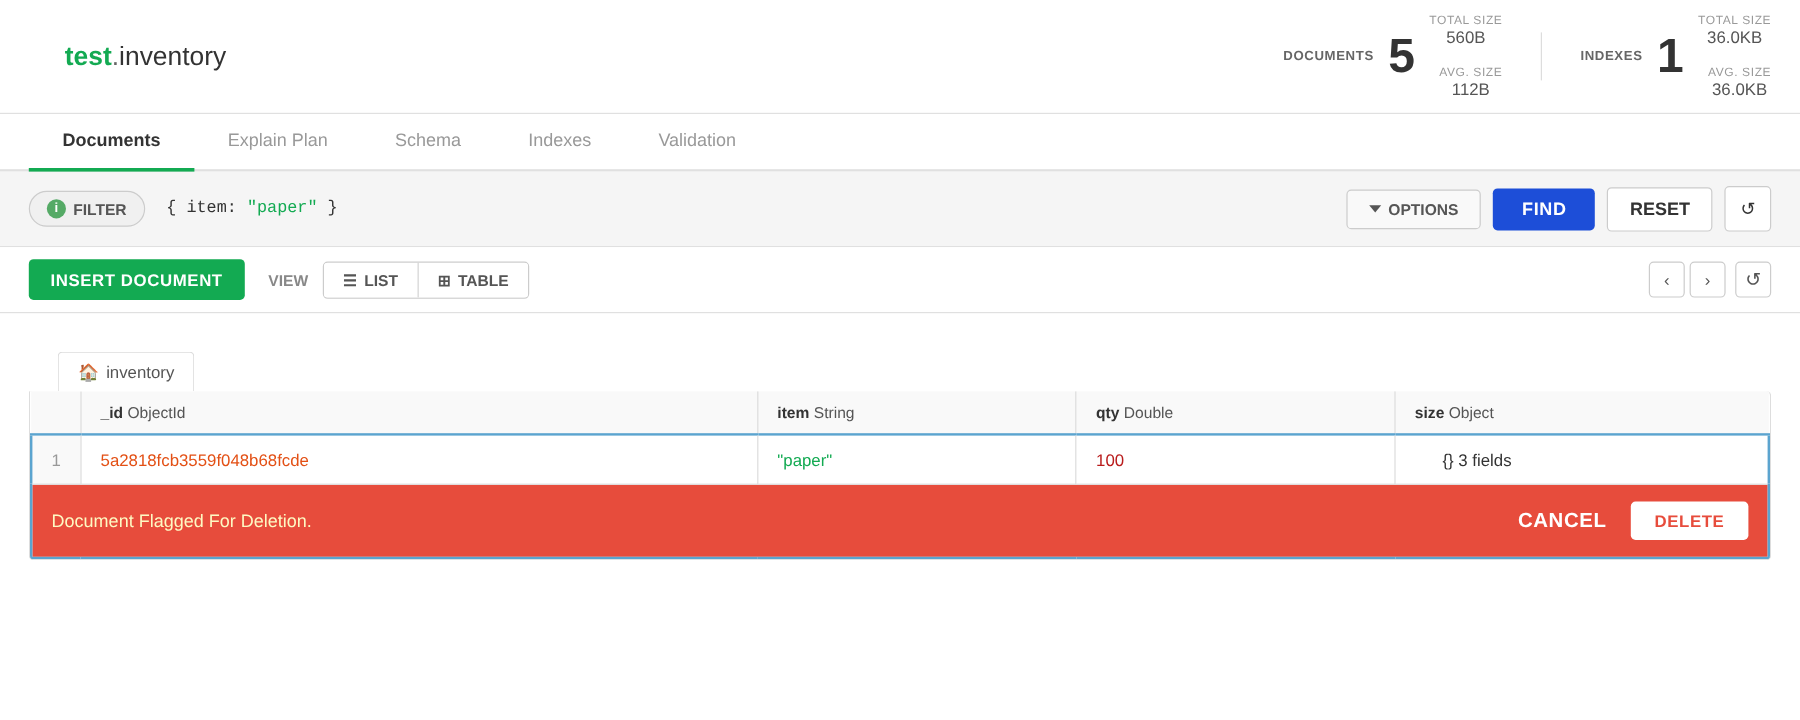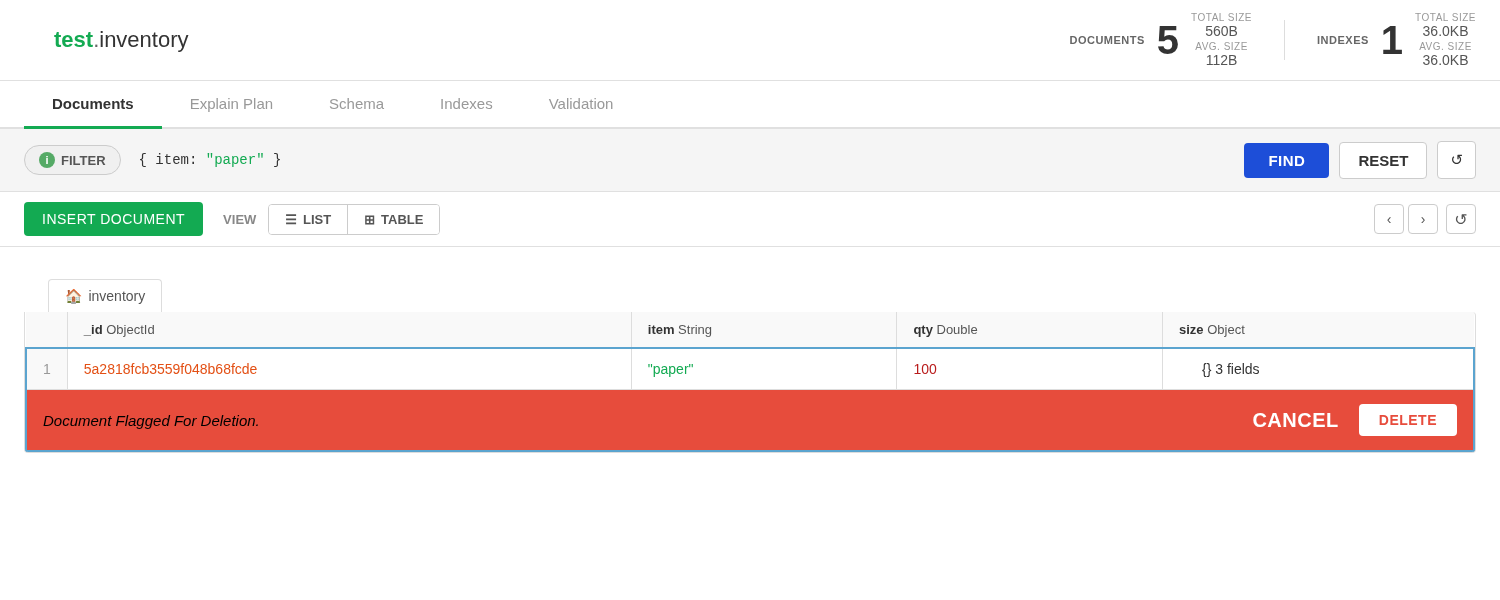--- a/index.html
+++ b/index.html
@@ -57,21 +57,22 @@
     }
     .stat-number {
       font-size: 40px;
       font-weight: 700;
       color: #333;
       line-height: 1;
     }
     .stat-sub {
       display: flex;
       flex-direction: column;
-      gap: 2px;
+      gap: 16px;
+      align-items: flex-end;
     }
     .stat-sub-item {
       display: flex;
       flex-direction: column;
       align-items: center;
     }
     .stat-sub-label {
       font-size: 10px;
       color: #999;
       text-transform: uppercase;
@@ -211,21 +212,21 @@
       border-bottom: 1px solid #e0e0e0;
       background: #fff;
     }
     .insert-btn {
       padding: 9px 18px;
       background: #13aa52;
       color: white;
       border: none;
       border-radius: 4px;
       font-size: 14px;
-      font-weight: 400;
+      font-weight: 700;
       cursor: pointer;
       letter-spacing: 0.5px;
     }
     .view-label {
       font-size: 13px;
       font-weight: 600;
       color: #888;
       margin-left: 8px;
     }
     .view-toggle {
@@ -364,31 +365,30 @@
     .object-val { color: #333; }
 
     
     .deletion-banner {
       background: #e74c3c;
       display: flex;
       align-items: center;
       padding: 14px 16px;
     }
     .deletion-text {
-      color: #000000;
-      font-style: italic;
+      color: #fef9c3;
       font-size: 15px;
       font-weight: 500;
       flex: 1;
     }
     .cancel-btn {
       color: white;
       background: transparent;
       border: none;
-      font-size: 20px;
+      font-size: 17px;
       font-weight: 700;
       cursor: pointer;
       padding: 0 20px;
       letter-spacing: 0.5px;
     }
     .delete-confirm-btn {
       padding: 8px 20px;
       background: white;
       color: #e74c3c;
       border: none;
@@ -453,20 +453,24 @@
 <div class="toolbar">
   <button class="filter-btn">
     <span class="filter-icon-circle">i</span>
     <span>FILTER</span>
   </button>
 
   <span class="filter-query">
     <span class="brace">{ </span><span class="key">item</span><span class="brace">: </span><span class="value">"paper"</span><span class="brace"> }</span>
   </span>
 
+  <button class="options-btn">
+    <span class="triangle"></span>
+    <span>OPTIONS</span>
+  </button>
 
   <button class="find-btn">FIND</button>
   <button class="reset-btn">RESET</button>
   <button class="refresh-btn">↺</button>
 </div>
 
 <div class="action-bar">
   <button class="insert-btn">INSERT DOCUMENT</button>
 
   <span class="view-label">VIEW</span>

